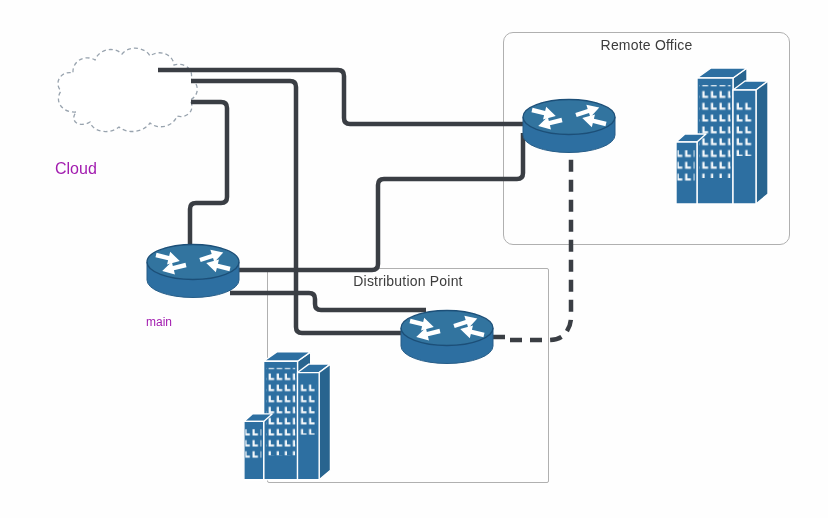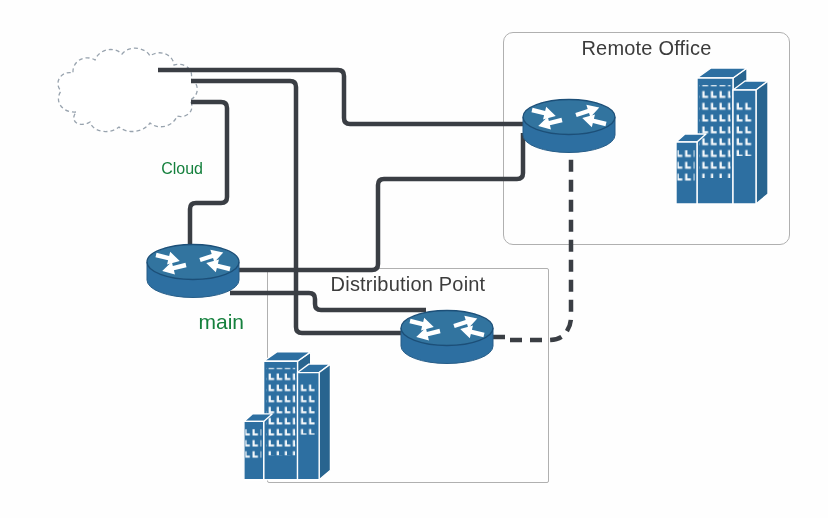--- a/index.html
+++ b/index.html
@@ -3,24 +3,24 @@
 <meta charset="utf-8">
 <style>
   html,body{margin:0;padding:0;background:#fff;}
   .canvas{
     position:relative;width:828px;height:518px;background:#fefefe;
     font-family:"Liberation Sans",sans-serif;overflow:hidden;
   }
   .box{position:absolute;border:1px solid #b0b0b0;background:transparent;}
   .box.remote{left:503px;top:32px;width:285px;height:211px;border-radius:10px;}
   .box.dist{left:237px;top:268px;width:280px;height:213px;border-radius:2px;margin-left:30px;}
-  .box-title{margin-top:4px;text-align:center;font-size:20px;color:#3c3c3c;letter-spacing:.2px;}
-  .label{position:absolute;text-align:right;color:#15803d;}
+  .box-title{margin-top:4px;text-align:center;font-size:14px;color:#3c3c3c;letter-spacing:.2px;}
+  .label{position:absolute;text-align:left;color:#a21caf;}
   .label.cloud-label{left:55px;top:158px;width:148px;font-size:16px;line-height:21px;}
-  .label.main-label{left:146px;top:310px;width:98px;font-size:21px;line-height:24px;}
+  .label.main-label{left:146px;top:310px;width:98px;font-size:12px;line-height:24px;}
   svg.layer{position:absolute;left:0;top:0;pointer-events:none;}
 </style>
 </head>
 <body>
 
 <div class="canvas">
 
   <div class="box remote">
     <div class="box-title">Remote Office</div>
   </div>

